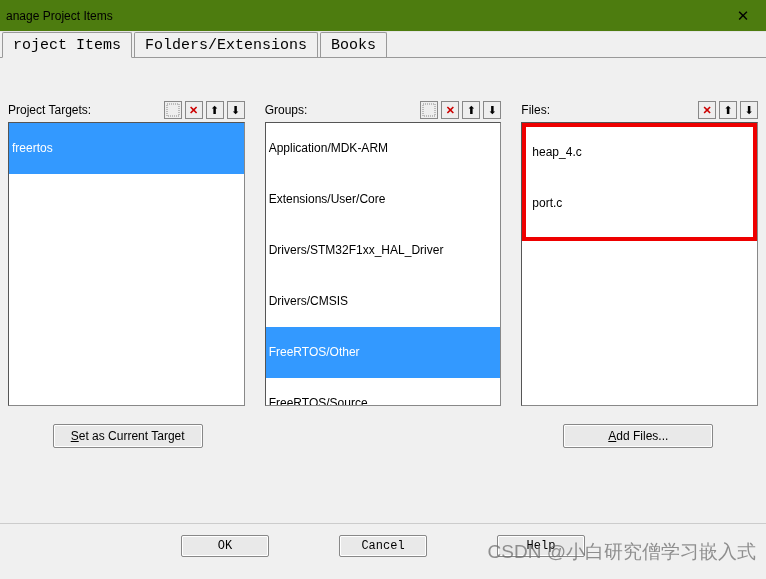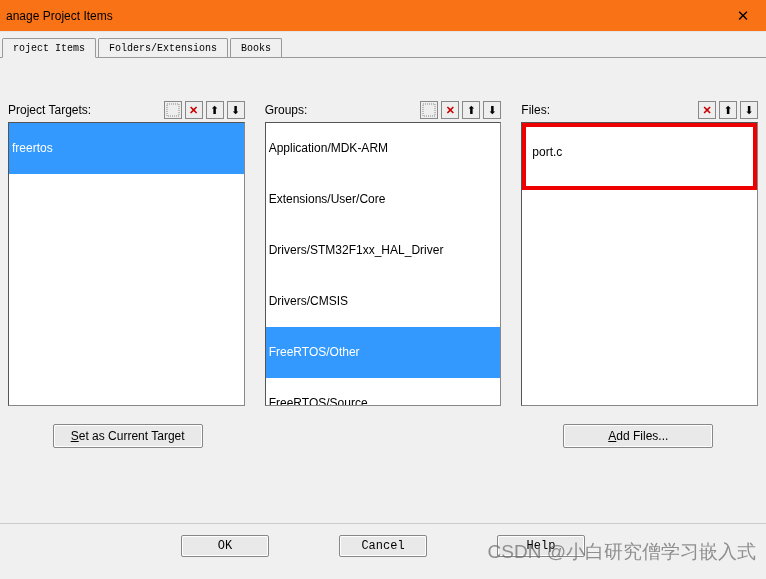--- a/index.html
+++ b/index.html
@@ -7,21 +7,21 @@
       font-family: "Microsoft Sans Serif", Tahoma, sans-serif;
       font-size: 12px;
       background: #f0f0f0;
       width: 766px;
       height: 579px;
       overflow: hidden;
       position: relative;
     }
     .titlebar {
       height: 32px;
-      background: #f97316;
+      background: #4d7c0f;
       display: flex;
       align-items: center;
       justify-content: space-between;
       padding: 0 0 0 6px;
       border-bottom: 1px solid #e5e5e5;
     }
     .titlebar .title { font-size: 12px; }
     .titlebar .close {
       width: 46px;
       height: 32px;
@@ -30,21 +30,21 @@
       justify-content: center;
       font-size: 15px;
       cursor: default;
     }
     .tabs {
       display: flex;
       align-items: flex-end;
       height: 26px;
       padding-left: 2px;
       font-family: "Courier New", monospace;
-      font-size: 10px;
+      font-size: 15px;
       background: #f0f0f0;
       border-bottom: 1px solid #999;
     }
     .tab {
       padding: 4px 10px 3px 10px;
       border: 1px solid #999;
       border-bottom: none;
       background: #f0f0f0;
       margin-right: 2px;
       border-radius: 2px 2px 0 0;
@@ -256,20 +256,21 @@
               <span>⬆</span>
             </div>
           <div class="tool-btn">
               <span>⬇</span>
             </div>
         </div>
       </div>
       <div class="listbox">
         <div class="highlight-box">
           <div class="highlight-inner">
+            <div class="item">heap_4.c</div>
             <div class="item">port.c</div>
           </div>
         </div>
       </div>
     </div>
 
   </div>
 
   <div class="action-row">
     <div class="action-cell">

